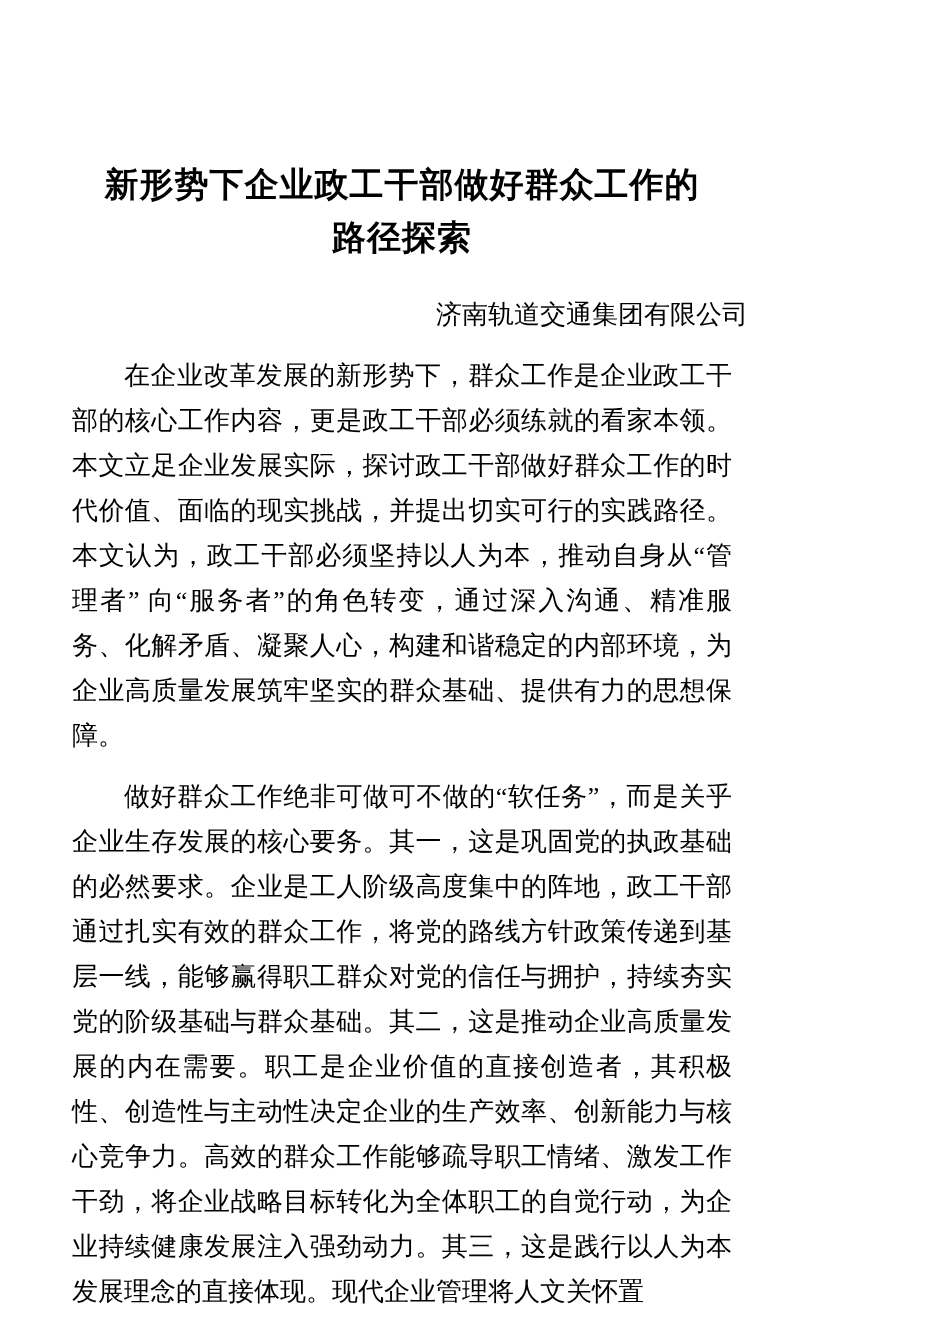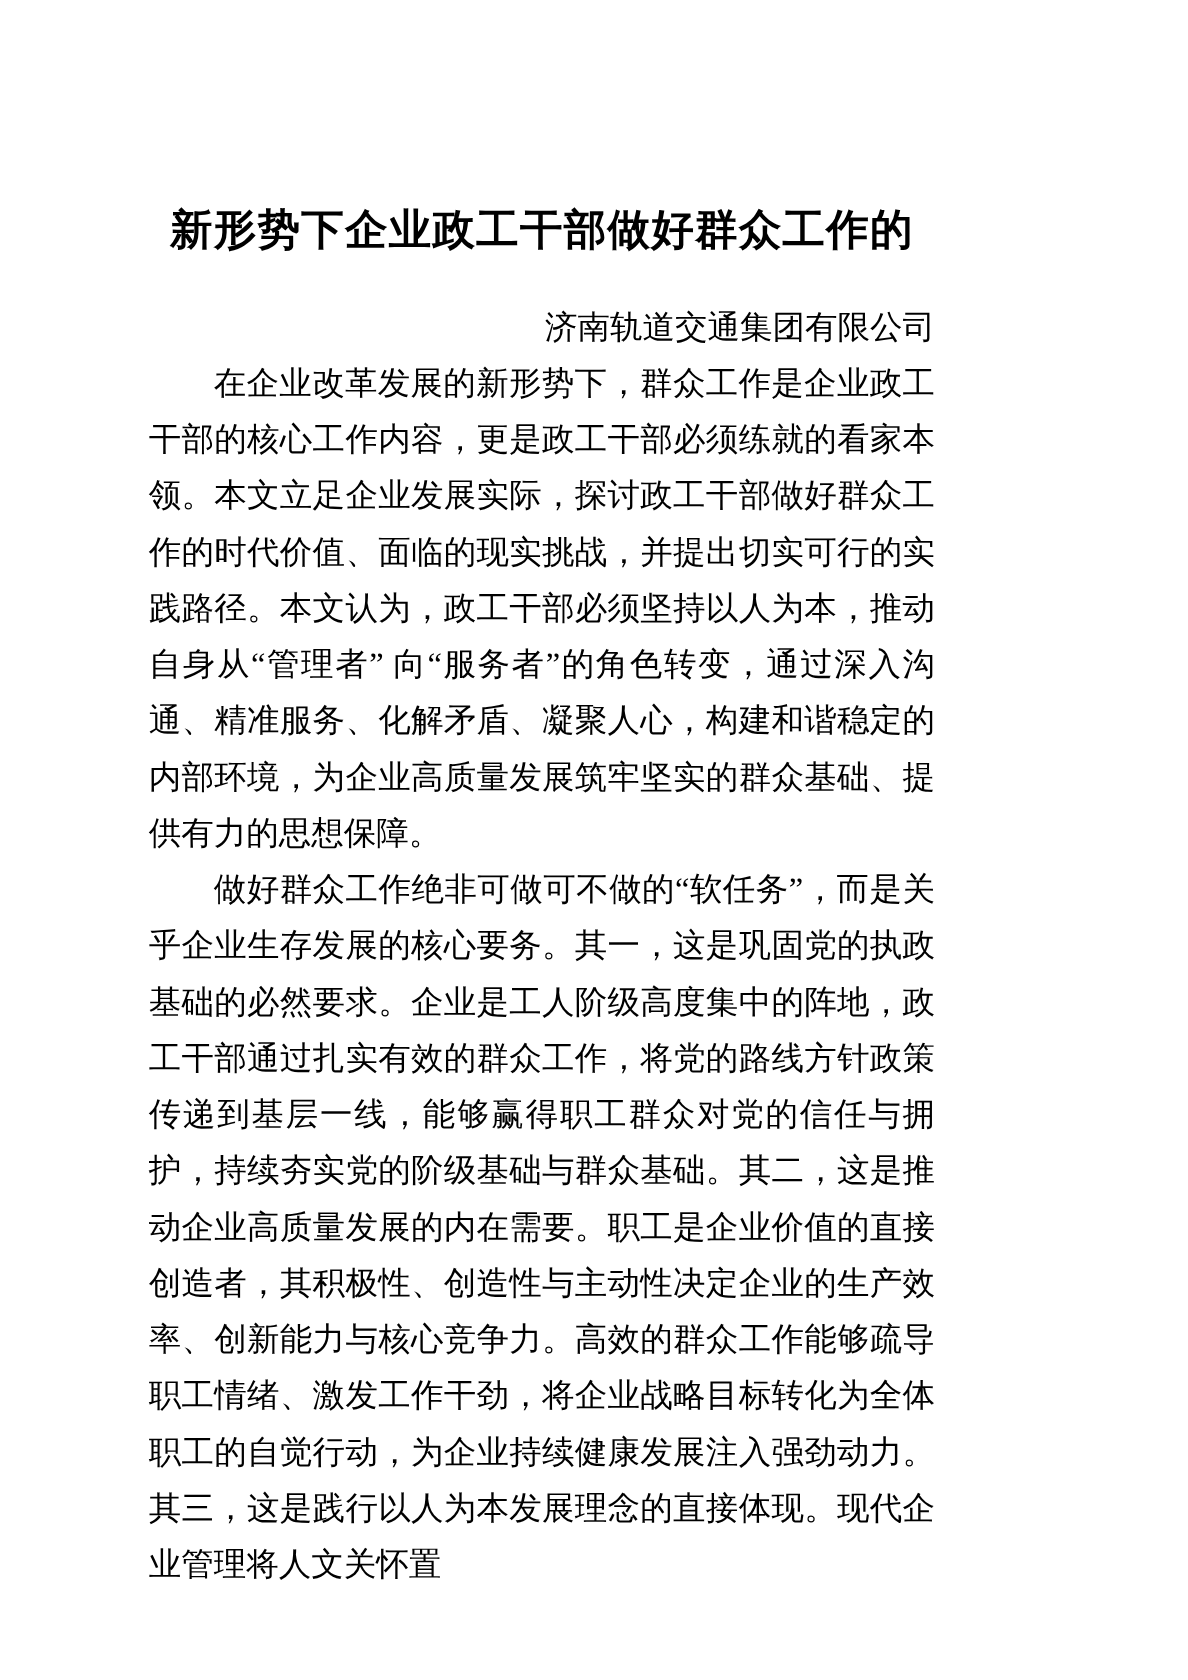--- a/index.html
+++ b/index.html
@@ -6,21 +6,21 @@
       margin: 0;
       padding: 0;
       background: #ffffff;
     }
     .page {
       position: relative;
       width: 866px;
       height: 1344px;
       background: #ffffff;
       box-sizing: border-box;
-      padding: 158px 118px 0 119px;
+      padding: 158px 118px 0 56px;
       overflow: hidden;
       font-family: "Liberation Serif", "DejaVu Serif", serif;
       color: #000000;
     }
     .title {
       margin: 0 0 28px 0;
       font-size: 34px;
       font-weight: bold;
       text-align: center;
       line-height: 53px;
@@ -29,36 +29,37 @@
     .title .title-line {
       display: block;
     }
     .byline {
       margin: 0;
       font-size: 26px;
       line-height: 45px;
       text-align: right;
     }
     .para {
-      margin: 0;
+      margin: 16px;
       font-size: 26px;
       line-height: 45px;
       text-align: justify;
       text-justify: inter-ideograph;
       text-indent: 2em;
       word-break: break-all;
       overflow-wrap: break-word;
     }
   </style>
 </head>
 <body>
 
 <div class="page">
   <h1 class="title">
     <span class="title-line">新形势下企业政工干部做好群众工作的</span>
+    <span class="title-line">路径探索</span>
   </h1>
 
   <p class="byline">济南轨道交通集团有限公司</p>
 
   <p class="para">在企业改革发展的新形势下，群众工作是企业政工干部的核心工作内容，更是政工干部必须练就的看家本领。本文立足企业发展实际，探讨政工干部做好群众工作的时代价值、面临的现实挑战，并提出切实可行的实践路径。本文认为，政工干部必须坚持以人为本，推动自身从“管理者” 向“服务者”的角色转变，通过深入沟通、精准服务、化解矛盾、凝聚人心，构建和谐稳定的内部环境，为企业高质量发展筑牢坚实的群众基础、提供有力的思想保障。</p>
 
   <p class="para">做好群众工作绝非可做可不做的“软任务”，而是关乎企业生存发展的核心要务。其一，这是巩固党的执政基础的必然要求。企业是工人阶级高度集中的阵地，政工干部通过扎实有效的群众工作，将党的路线方针政策传递到基层一线，能够赢得职工群众对党的信任与拥护，持续夯实党的阶级基础与群众基础。其二，这是推动企业高质量发展的内在需要。职工是企业价值的直接创造者，其积极性、创造性与主动性决定企业的生产效率、创新能力与核心竞争力。高效的群众工作能够疏导职工情绪、激发工作干劲，将企业战略目标转化为全体职工的自觉行动，为企业持续健康发展注入强劲动力。其三，这是践行以人为本发展理念的直接体现。现代企业管理将人文关怀置</p>
 </div>
 
 </body></html>

